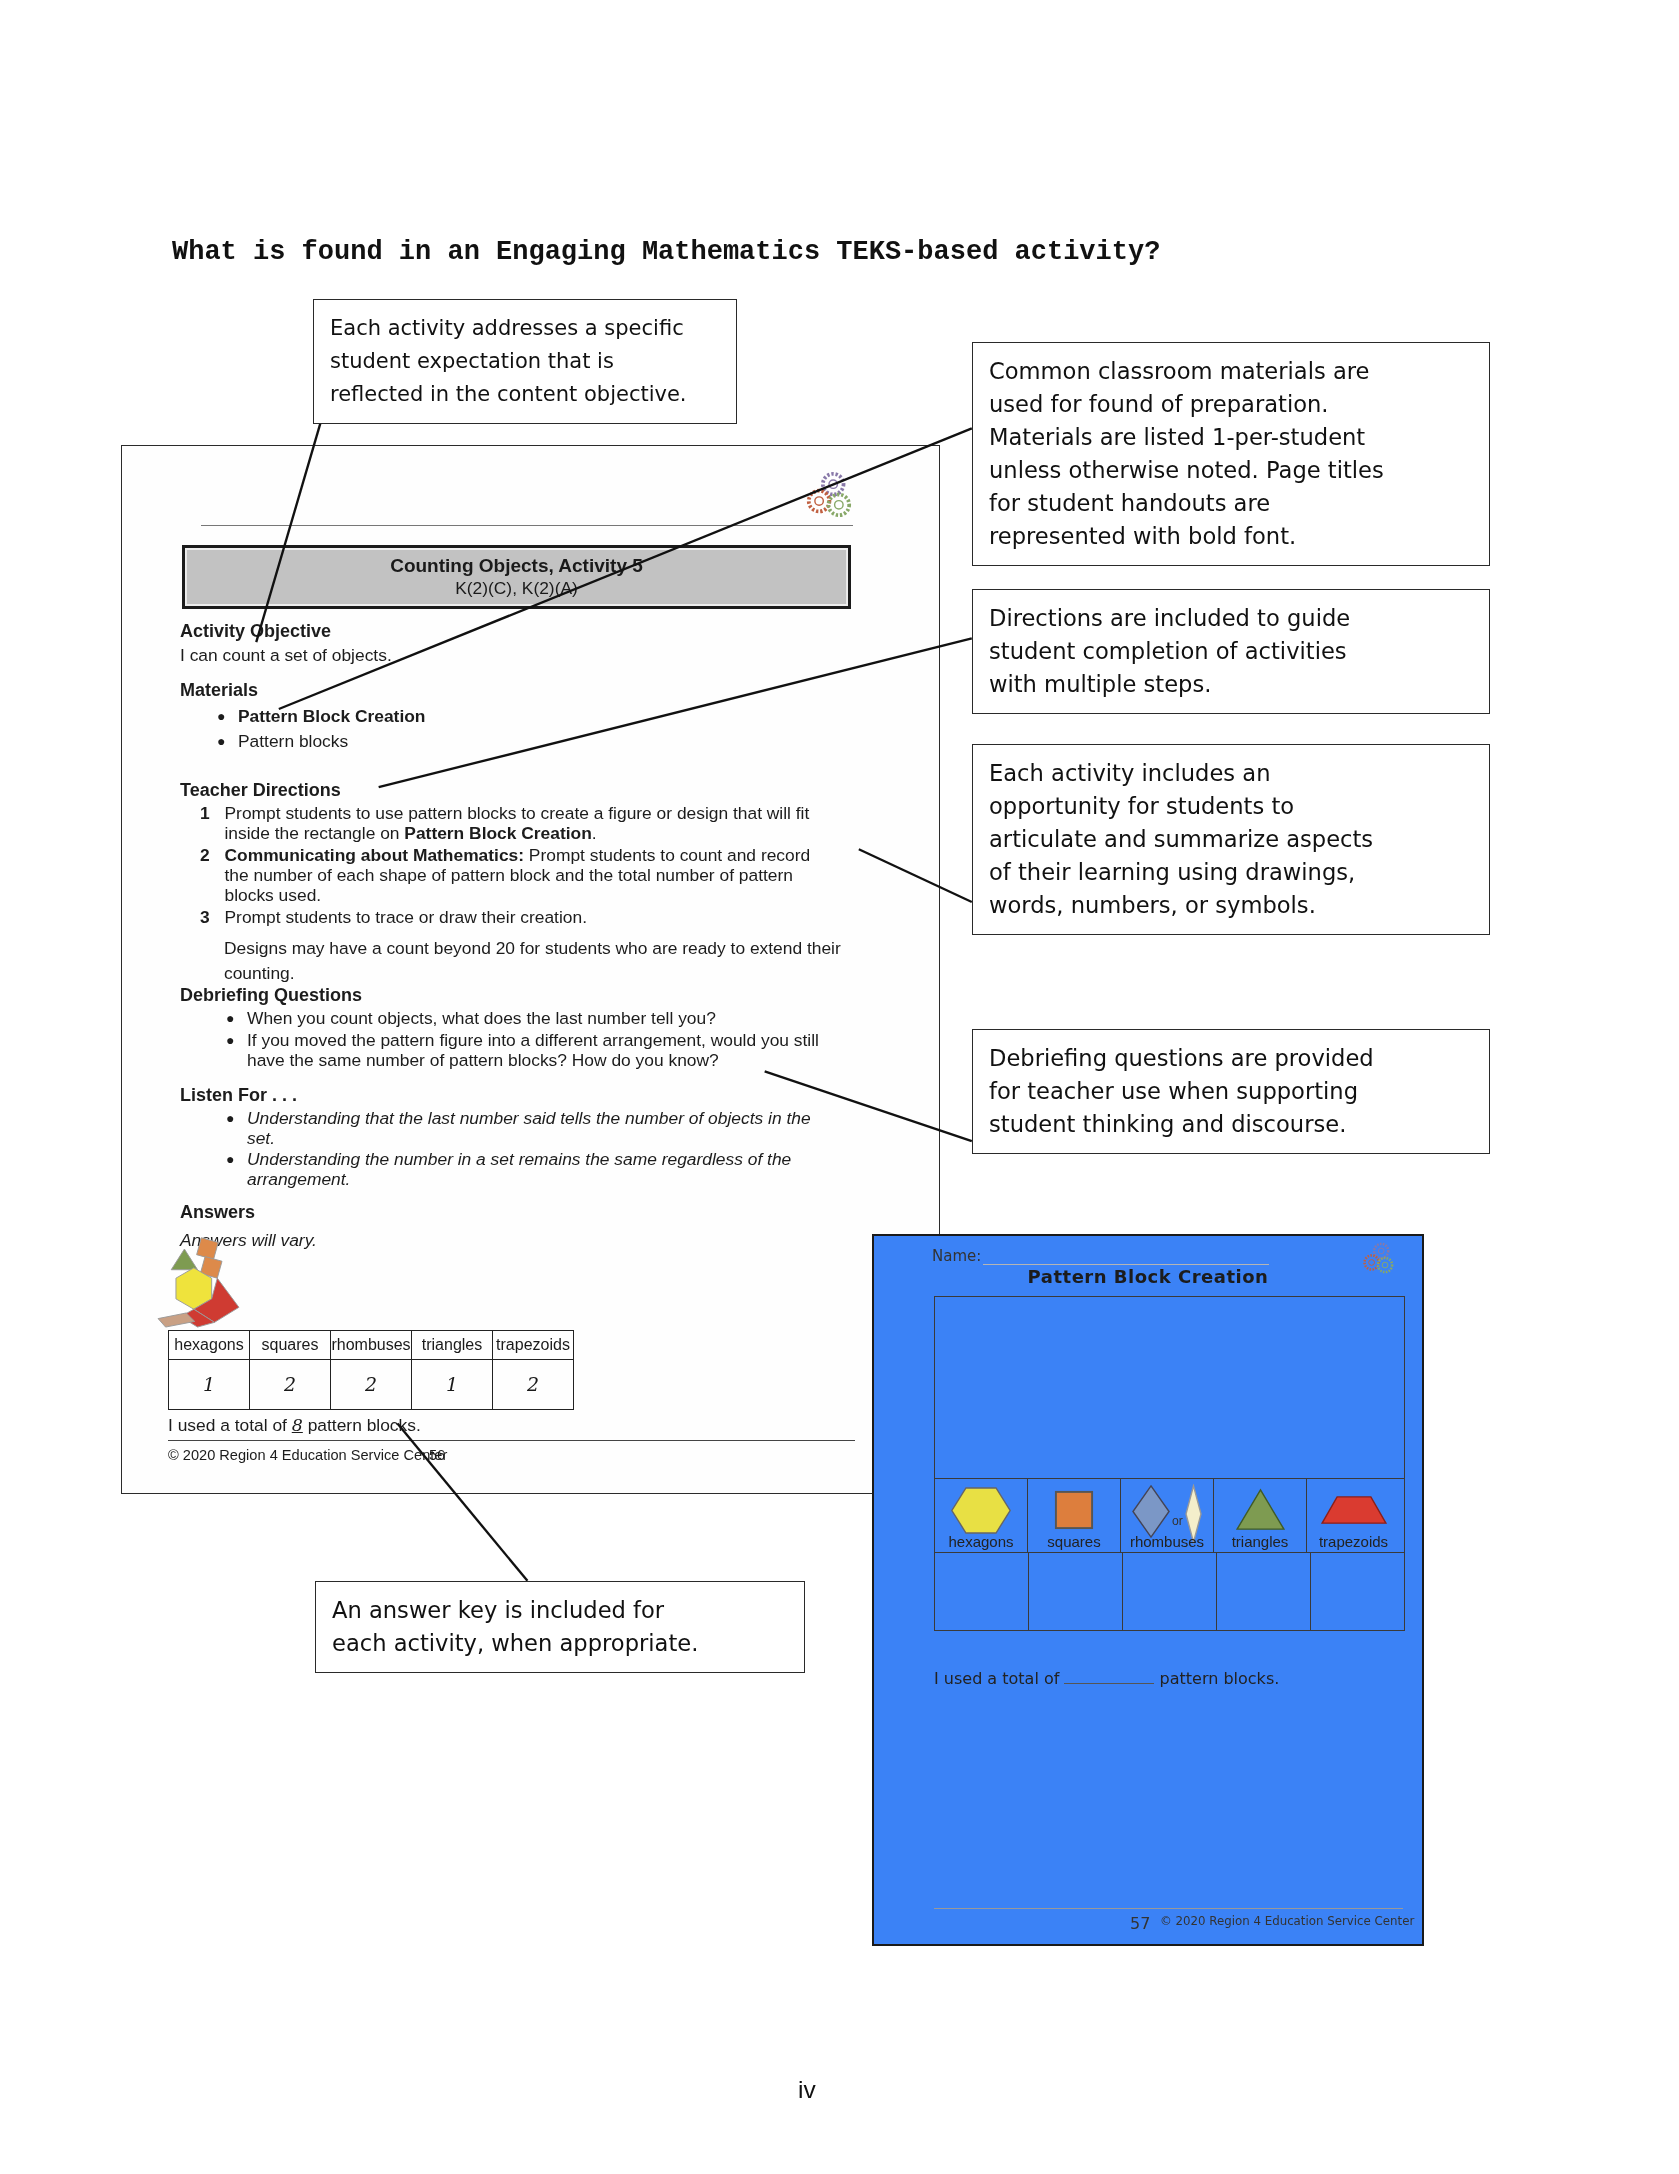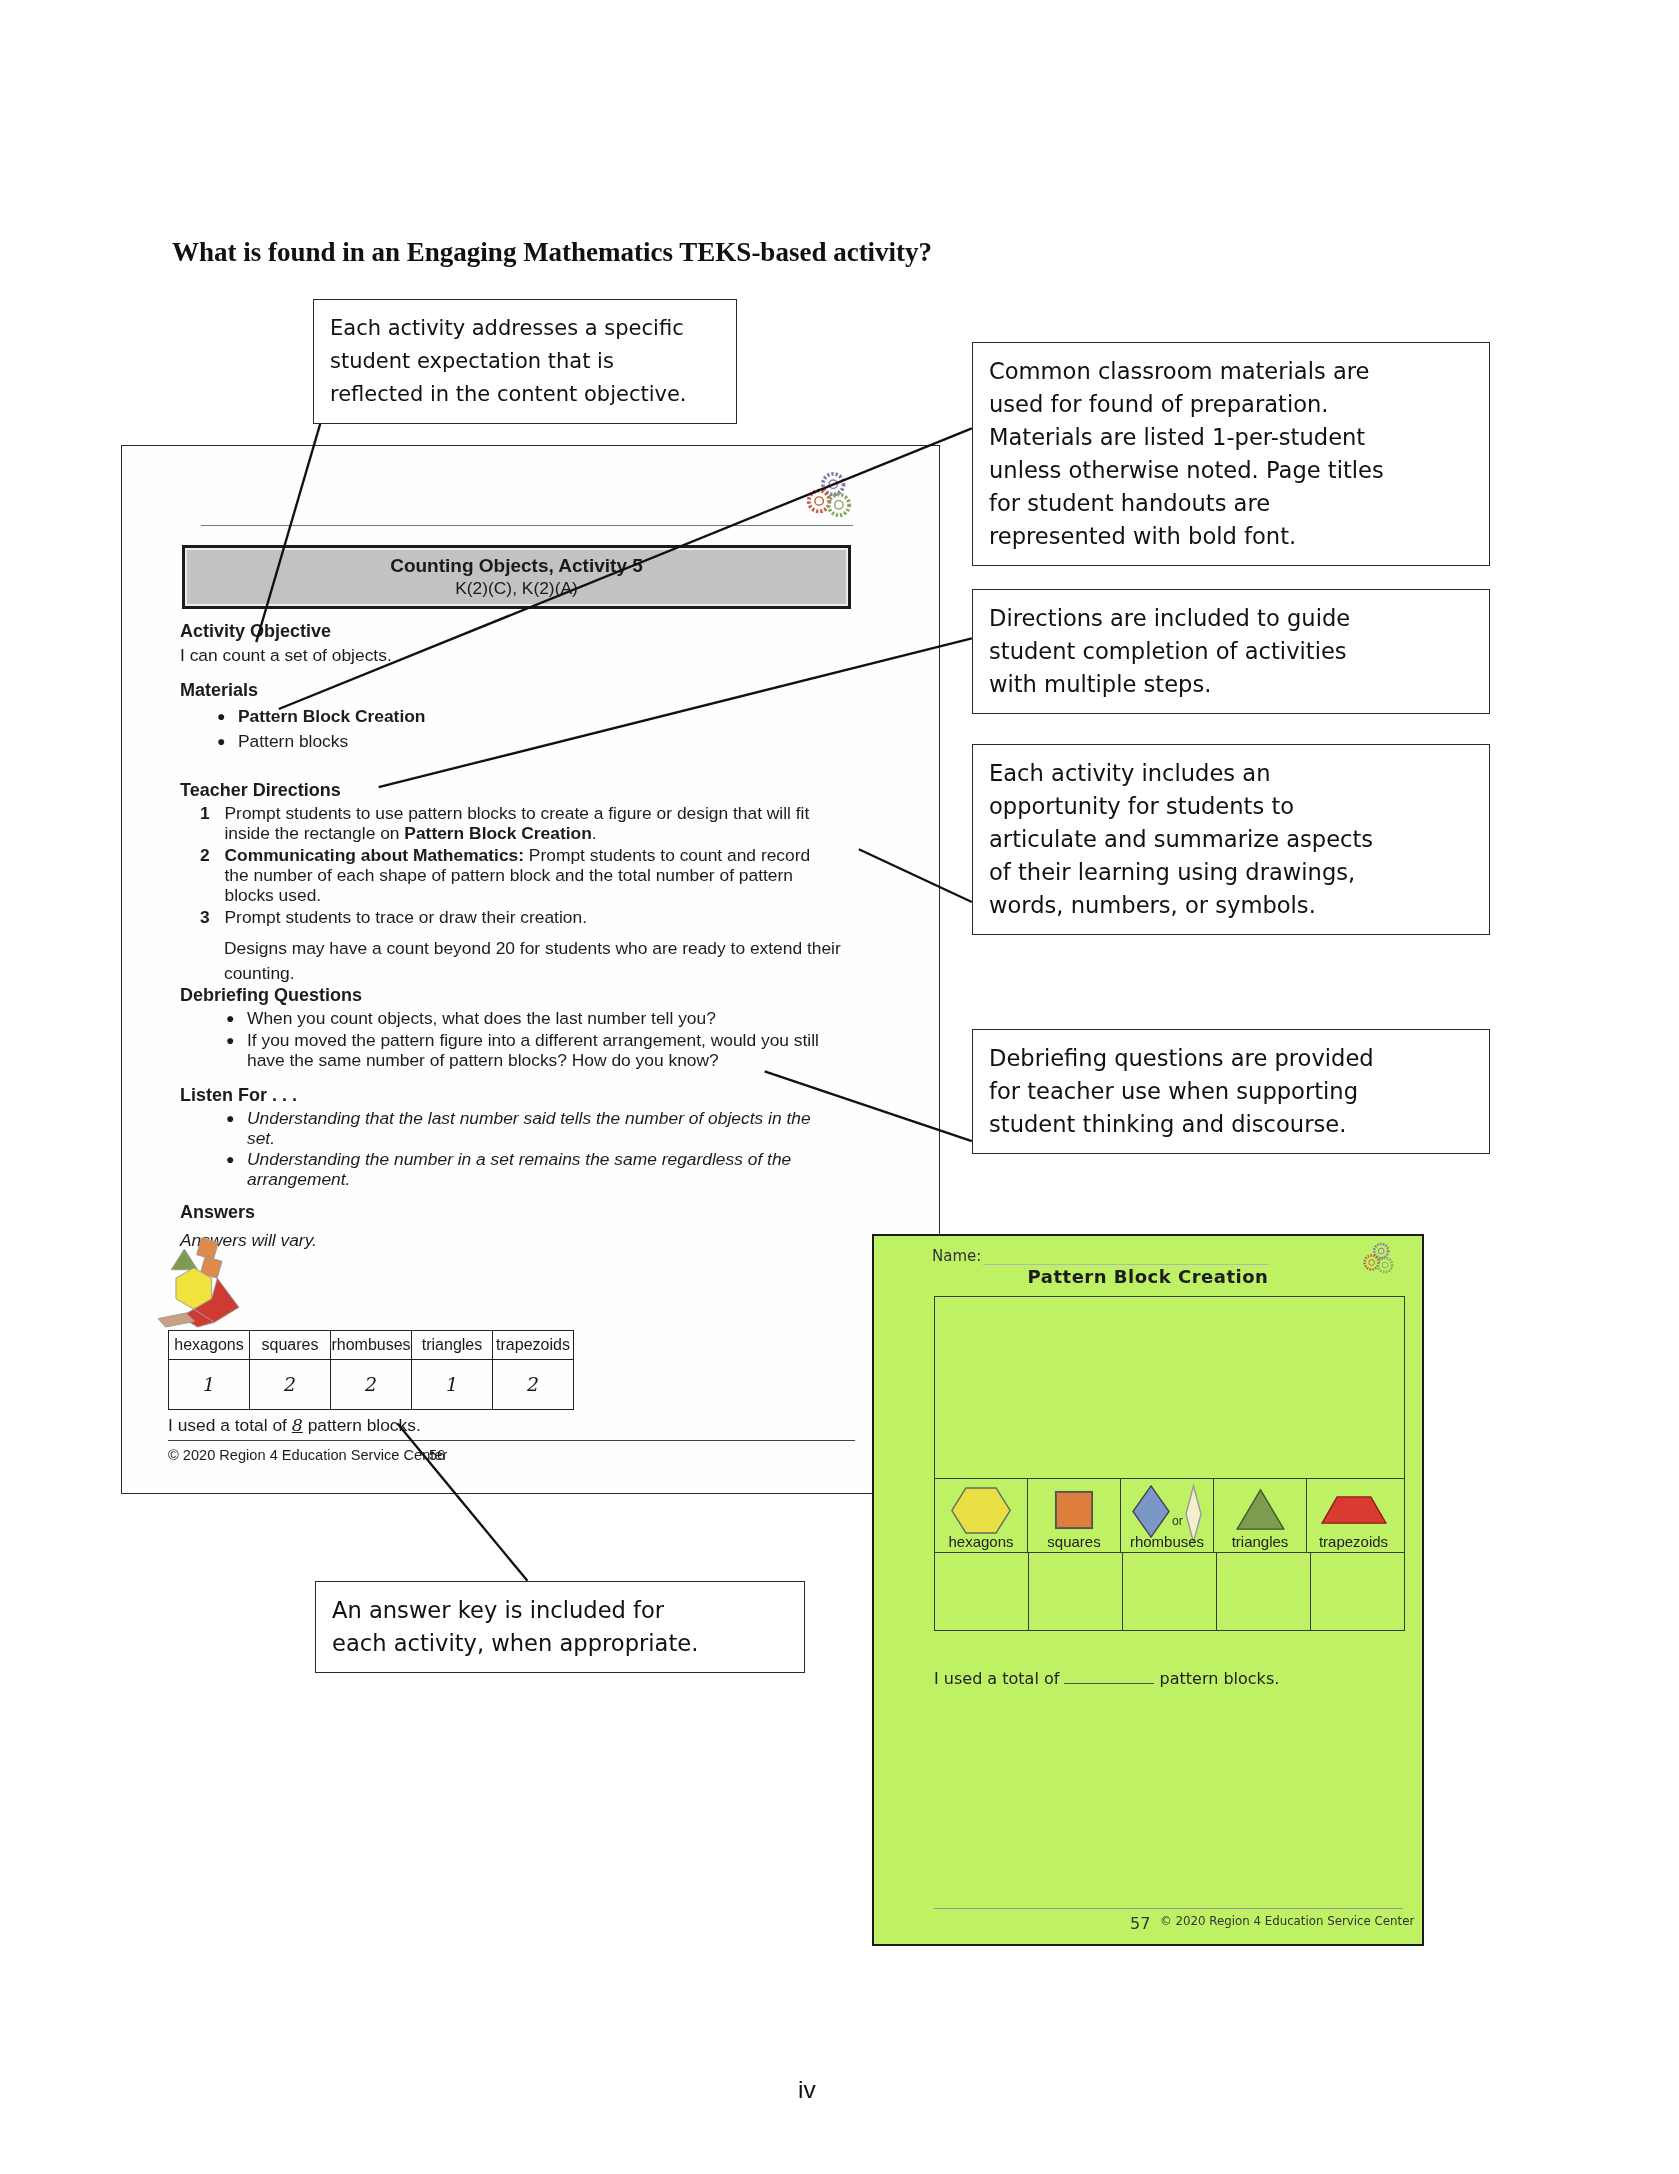--- a/index.html
+++ b/index.html
@@ -1,32 +1,32 @@
 <!DOCTYPE html>
 <html style="font-size:15px"><head>
 <meta charset="utf-8">
 <style>
   html,body{margin:0;padding:0;background:#ffffff;}
   #canvas{position:relative;width:1680px;height:2174px;background:#ffffff;overflow:hidden;
           font-family:"Liberation Sans",sans-serif;color:#1a1a1a;}
   .abs{position:absolute;}
 
   
-  .main-title{font-family:Liberation Serif, serif;font-weight:bold;font-size:27px;color:#111;}
+  .main-title{font-family:Liberation Mono, monospace;font-weight:bold;font-size:27px;color:#111;}
 
   
   .callout{position:absolute;background:#ffffff;border:1.9px solid #2a2a2a;
            font-family:"DejaVu Sans",sans-serif;font-size:22.6px;line-height:33px;color:#111;
            padding:12.2px 16px;}
   .callout.small{font-size:21px;}
 
   
   .page{position:absolute;background:#fefefe;}
   #page1{left:121px;top:445px;width:817px;height:1047px;border:1.9px solid #2b2b2b;}
-  #page2{left:872px;top:1234px;width:548px;height:708px;border:2.8px solid #1a1a1a;background:#bef264;}
+  #page2{left:872px;top:1234px;width:548px;height:708px;border:2.8px solid #1a1a1a;background:#3b82f6;}
 
   
   .p1{position:absolute;font-family:"Liberation Sans",sans-serif;font-size:17.4px;color:#1c1c1c;white-space:nowrap;}
   .p1.h{font-weight:bold;font-size:18px;}
   .p1.it{font-style:italic;}
   .rule{position:absolute;border-top:1.4px solid #777;}
   .titlebar{position:absolute;left:60px;top:99px;width:663px;height:58px;background:#c2c2c2;
             border:3.8px solid #1b1b1b;box-shadow:inset 0 0 0 1.9px #ededed;text-align:center;}
   .titlebar .l1{font-weight:bold;font-size:19px;margin-top:6.6px;}
   .titlebar .l2{font-size:17.4px;margin-top:1.9px;}

